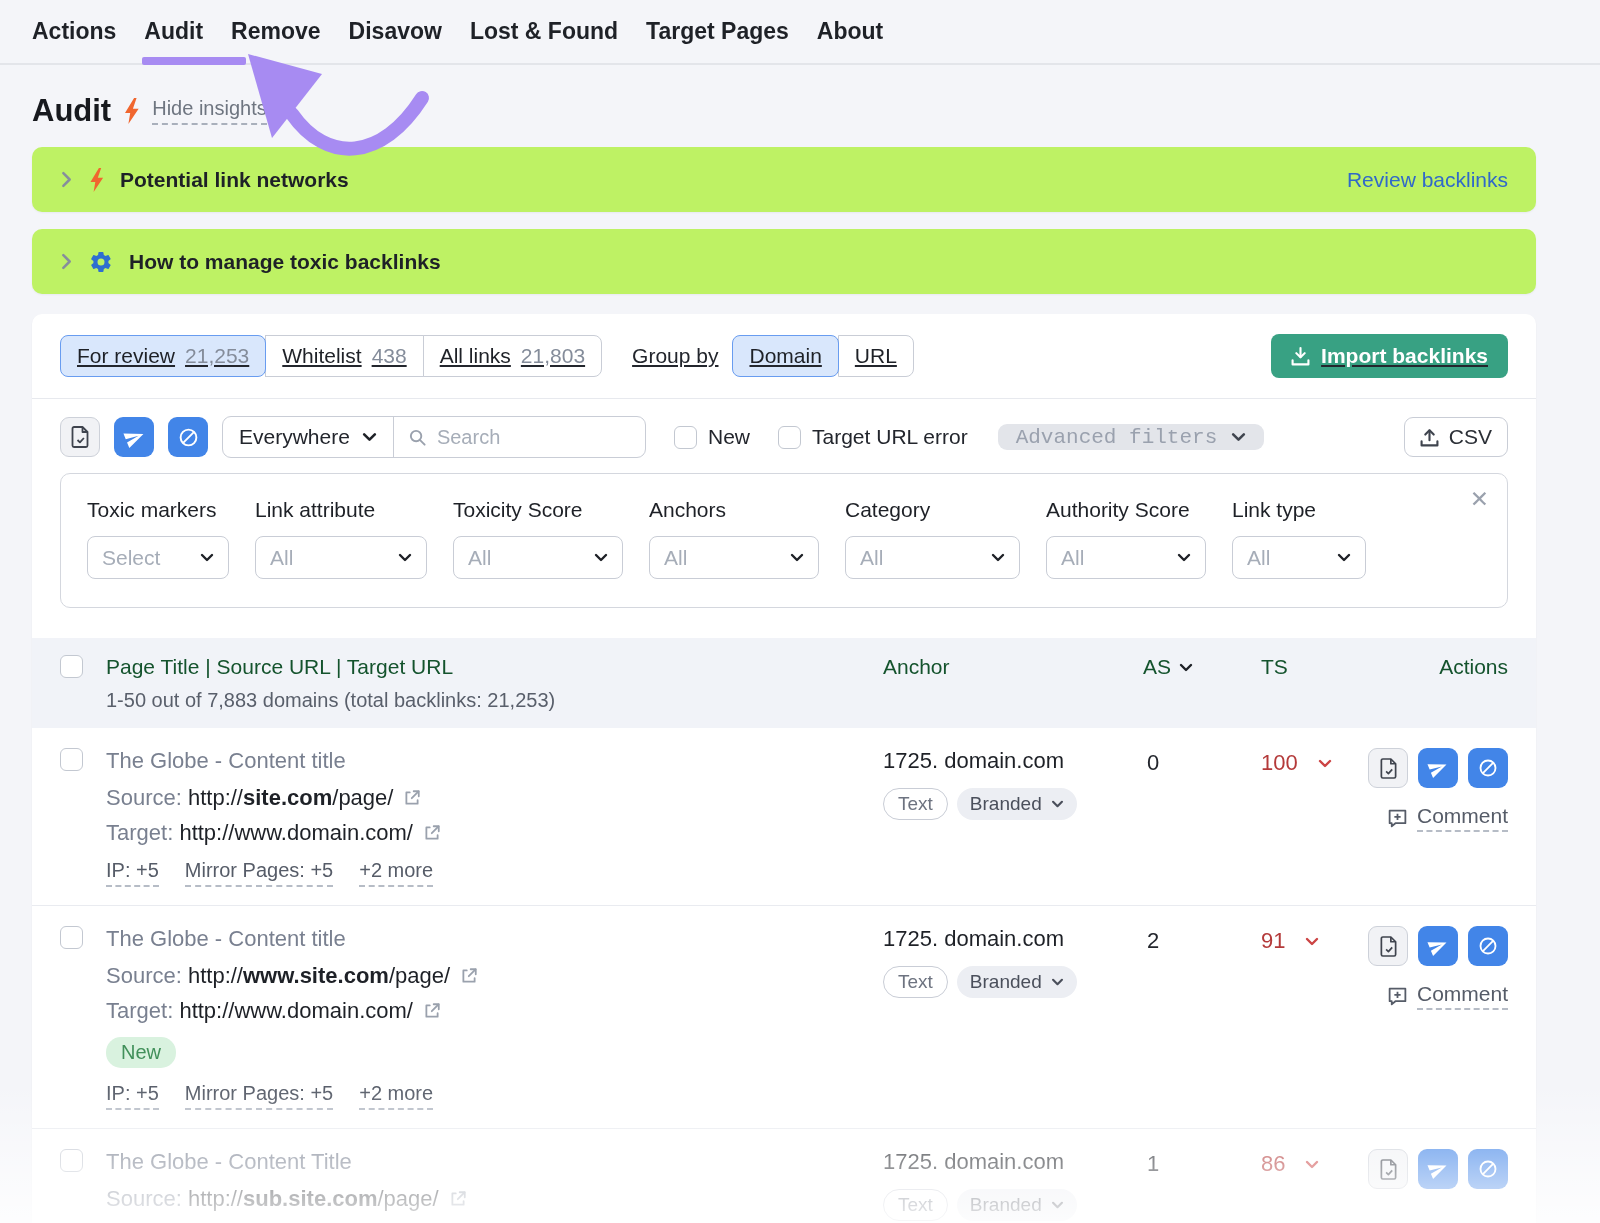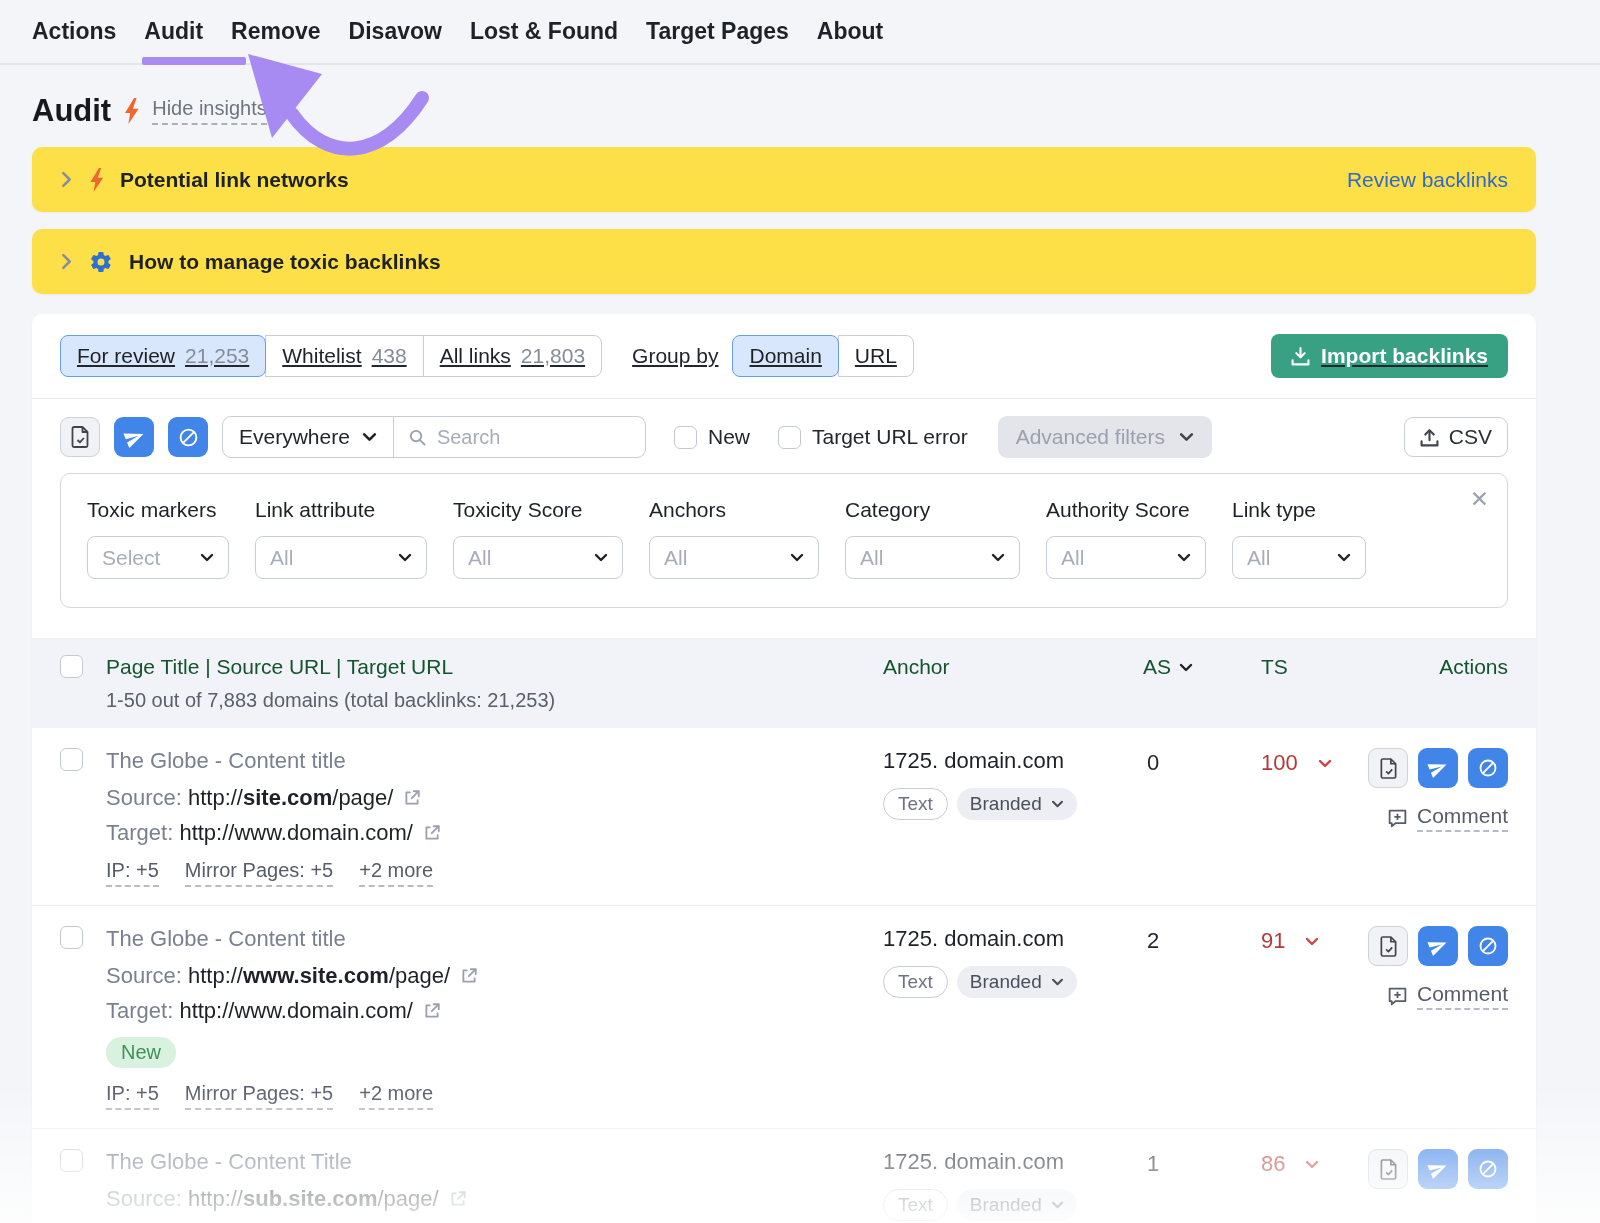--- a/index.html
+++ b/index.html
@@ -11,21 +11,21 @@
   
   .topnav { display:flex; gap:24px; padding:16px 0 16px 30px; border-bottom:2px solid #e3e5ea; position:relative; background:#f4f5f9;}
   .nav-item { font-size:23px; font-weight:700; color:#1e2127; cursor:pointer; position:relative; padding:2px 2px;}
   .nav-item.active::after { content:""; position:absolute; left:0; width:104px; bottom:-18px; height:8px; background:#a78bf2; border-radius:2px; z-index:3;}
   .arrow-annot { position:absolute; left:232px; top:46px; z-index:6; pointer-events:none;}
   
   .page-head { display:flex; align-items:center; gap:12px; margin:28px 0 18px 32px; }
   .page-title { font-size:31px; font-weight:700; color:#17191e;}
   .insights-link { font-size:20px; color:#6e London757f; color:#6e7580; border-bottom:2px dashed #a9b0bc; padding-bottom:3px; cursor:pointer;}
   
-  .panel { margin:0 64px 17px 32px; background:#fde047; border-radius:10px; height:65px; display:flex; align-items:center; gap:16px; padding:0 28px; box-shadow:0 1px 2px rgba(25,30,55,.05);}
+  .panel { margin:0 64px 17px 32px; background:#bef264; border-radius:10px; height:65px; display:flex; align-items:center; gap:16px; padding:0 28px; box-shadow:0 1px 2px rgba(25,30,55,.05);}
   .panel-title { font-size:21px; font-weight:700; color:#1e2127;}
   .panel-link { margin-left:auto; color:#3069c9; font-size:21px; cursor:pointer;}
   
   .card { margin:20px 64px 0 32px; background:#fff; border-radius:10px; box-shadow:0 1px 2px rgba(25,30,55,.05); position:relative;}
   .tabs-row { display:flex; align-items:center; padding:20px 28px;text-decoration:underline; }
   .seg { display:inline-flex; }
   .seg-btn { display:flex; align-items:center; gap:10px; height:42px; padding:0 16px; border:1px solid #c9cdd6; background:#fff; font-size:21px; color:#1e2127; margin-left:-1px; cursor:pointer; position:relative;}
   .seg-btn:first-child { border-radius:8px 0 0 8px; margin-left:0;}
   .seg-btn:last-child { border-radius:0 8px 8px 0;}
   .seg-btn.active { background:#d9e7fc; border-color:#689cf0; z-index:2; border-radius:8px;}
@@ -38,21 +38,21 @@
   .icon-btn { width:40px; height:40px; border-radius:9px; display:flex; align-items:center; justify-content:center; cursor:pointer; border:1px solid transparent;}
   .icon-btn.gray { background:#f1f2f5; border-color:#cdd1d9;}
   .icon-btn.blue { background:#4285e8;}
   .scope-group { display:flex; align-items:center; border:1px solid #c9cdd6; border-radius:9px; height:42px; width:424px; background:#fff;}
   .scope-part { display:flex; align-items:center; gap:12px; padding:0 16px; height:100%; border-right:1px solid #c9cdd6; font-size:21px; cursor:pointer;}
   .search-part { display:flex; align-items:center; gap:10px; padding:0 14px; flex:1;}
   .search-input { border:none; outline:none; font-size:20px; font-family:inherit; color:#23262d; width:150px;}
   .search-input::placeholder { color:#a6adb8;}
   .check-label { display:flex; align-items:center; gap:11px; font-size:21px; margin-left:14px; cursor:pointer;}
   .cb { width:23px; height:23px; border:1.5px solid #c3c8d1; border-radius:6px; background:#fff; display:inline-block; flex:none; cursor:pointer;}
-  .btn-advfilters { margin-left:16px; display:flex; align-items:center; gap:14px; background:#e3e5ea; border:none; border-radius:9px; height:42px; padding:0 18px; font-size:21px; color:#9aa1ae; font-family:Liberation Sans, sans-serif; cursor:pointer;}
+  .btn-advfilters { margin-left:16px; display:flex; align-items:center; gap:14px; background:#e3e5ea; border:none; border-radius:9px; height:26px; padding:0 18px; font-size:21px; color:#9aa1ae; font-family:Liberation Mono, monospace; cursor:pointer;}
   .btn-csv { margin-left:auto; display:flex; align-items:center; gap:10px; background:#fff; border:1px solid #c9cdd6; border-radius:9px; height:40px; padding:0 15px; font-size:21px; color:#2b2f36; font-family:inherit; cursor:pointer;}
   
   .filter-panel { margin:3px 28px 0; border:1px solid #d4d7de; border-radius:10px; padding:24px 26px 28px; position:relative; display:flex; gap:26px;}
   .filter-col label { display:block; font-size:21px; color:#1e2127; margin-bottom:14px;}
   .fselect { border:1px solid #c9cdd6; border-radius:8px; height:43px; display:flex; align-items:center; justify-content:space-between; padding:0 14px; color:#a6adb8; font-size:21px; cursor:pointer; background:#fff;}
   .filter-close { position:absolute; top:14px; right:18px; font-size:23px; color:#9aa1ad; cursor:pointer; line-height:1;}
   
   .tgrid { display:grid; grid-template-columns:46px minmax(0,1fr) 240px 90px 120px 175px; padding:0 28px; align-items:start;}
   .thead { background:#f1f3f8; margin-top:30px; padding-top:17px; padding-bottom:16px;}
   .th { font-size:21px; color:#14532d;}

